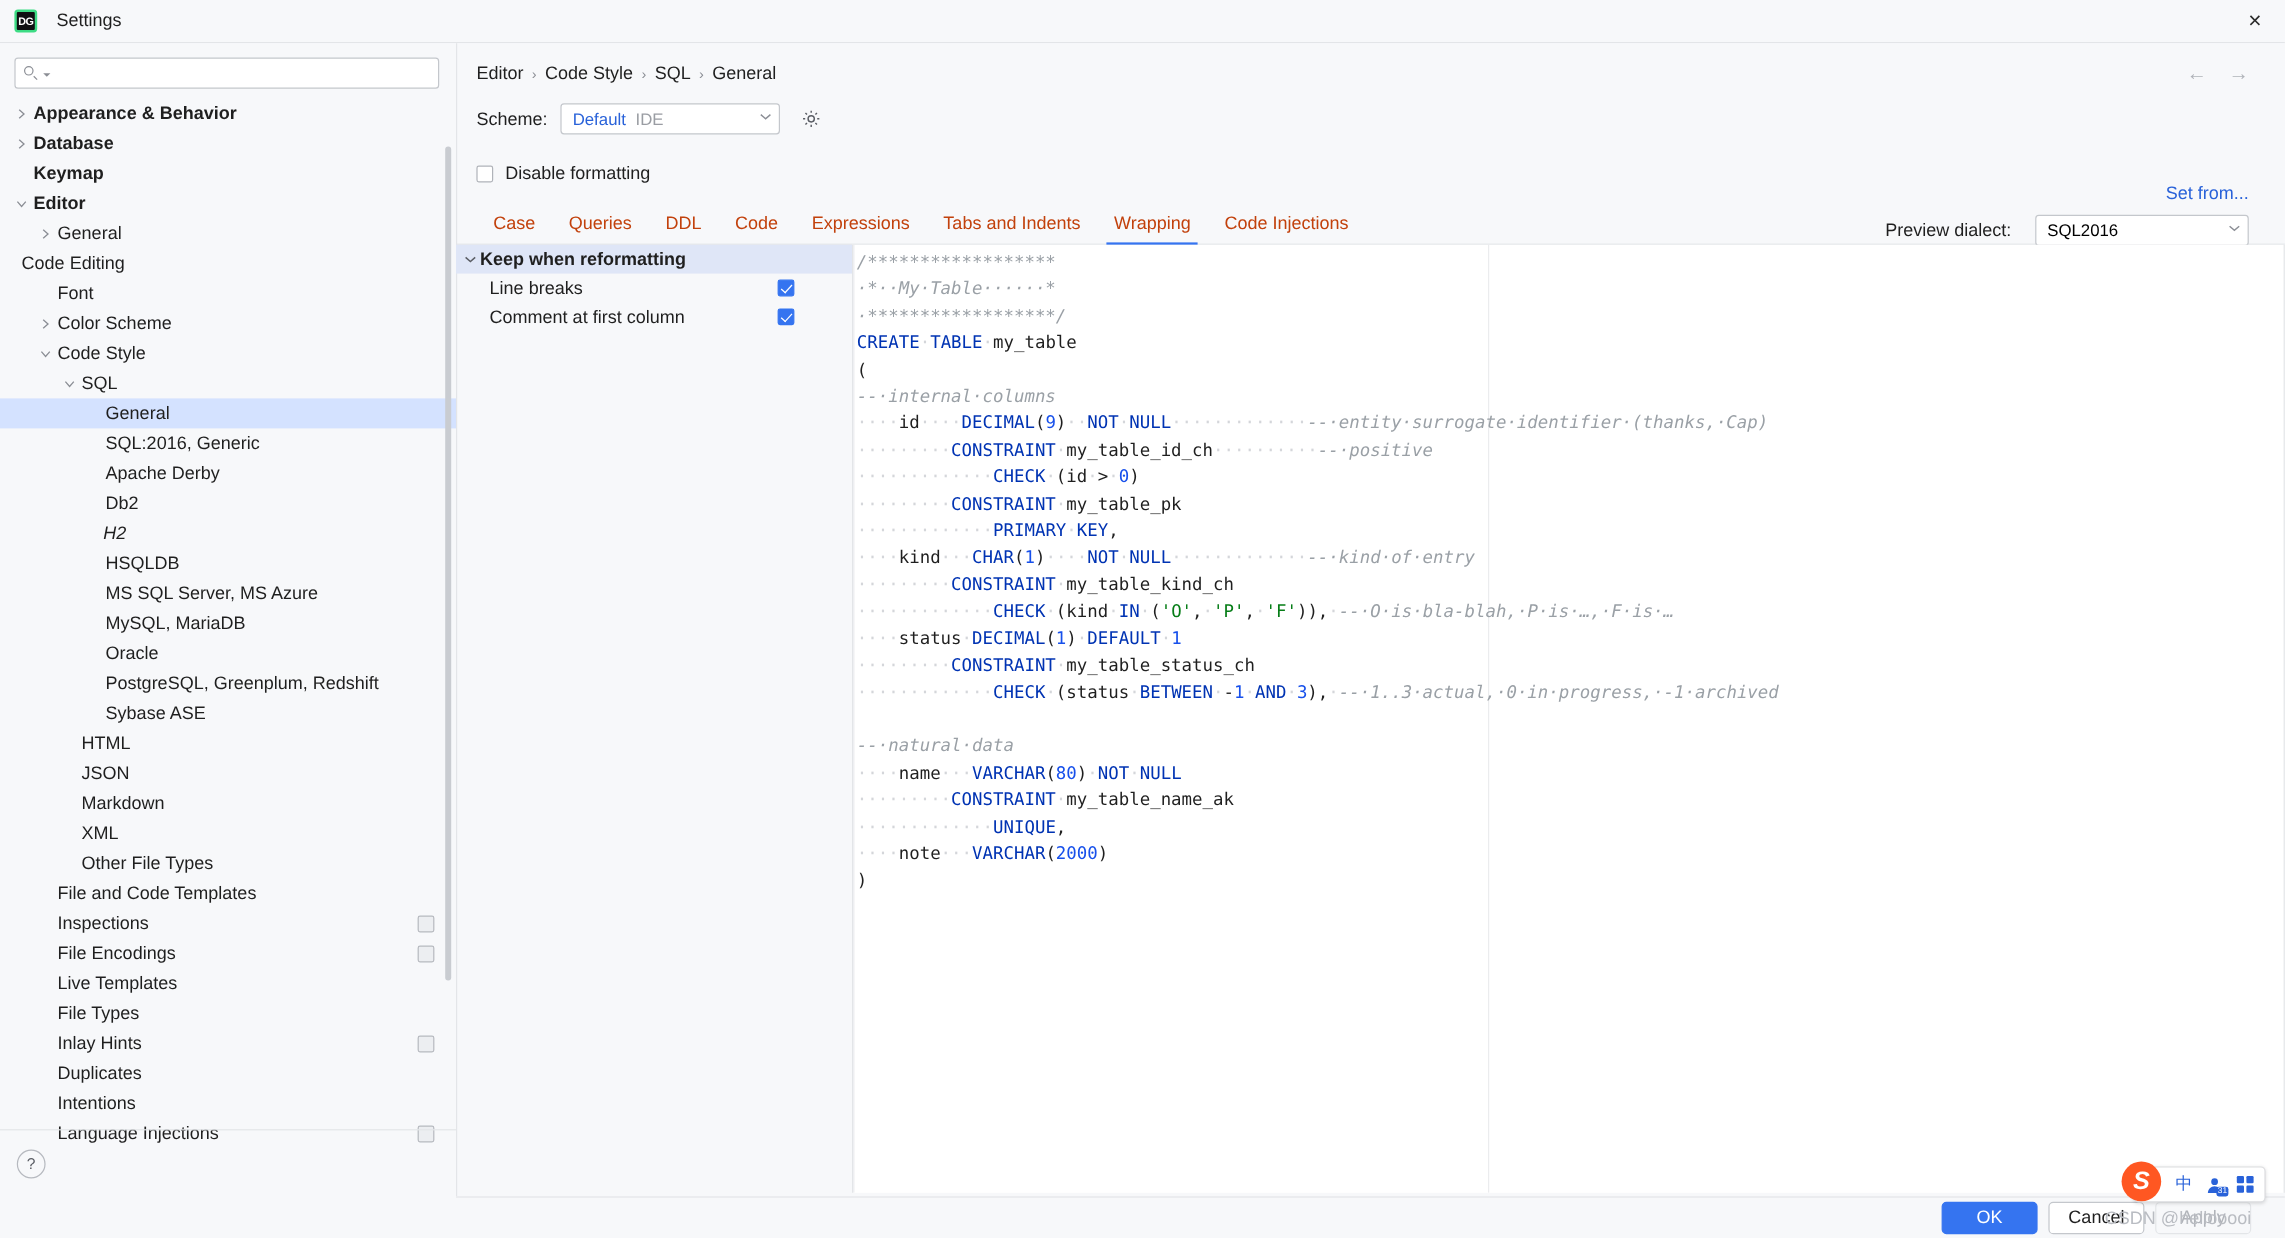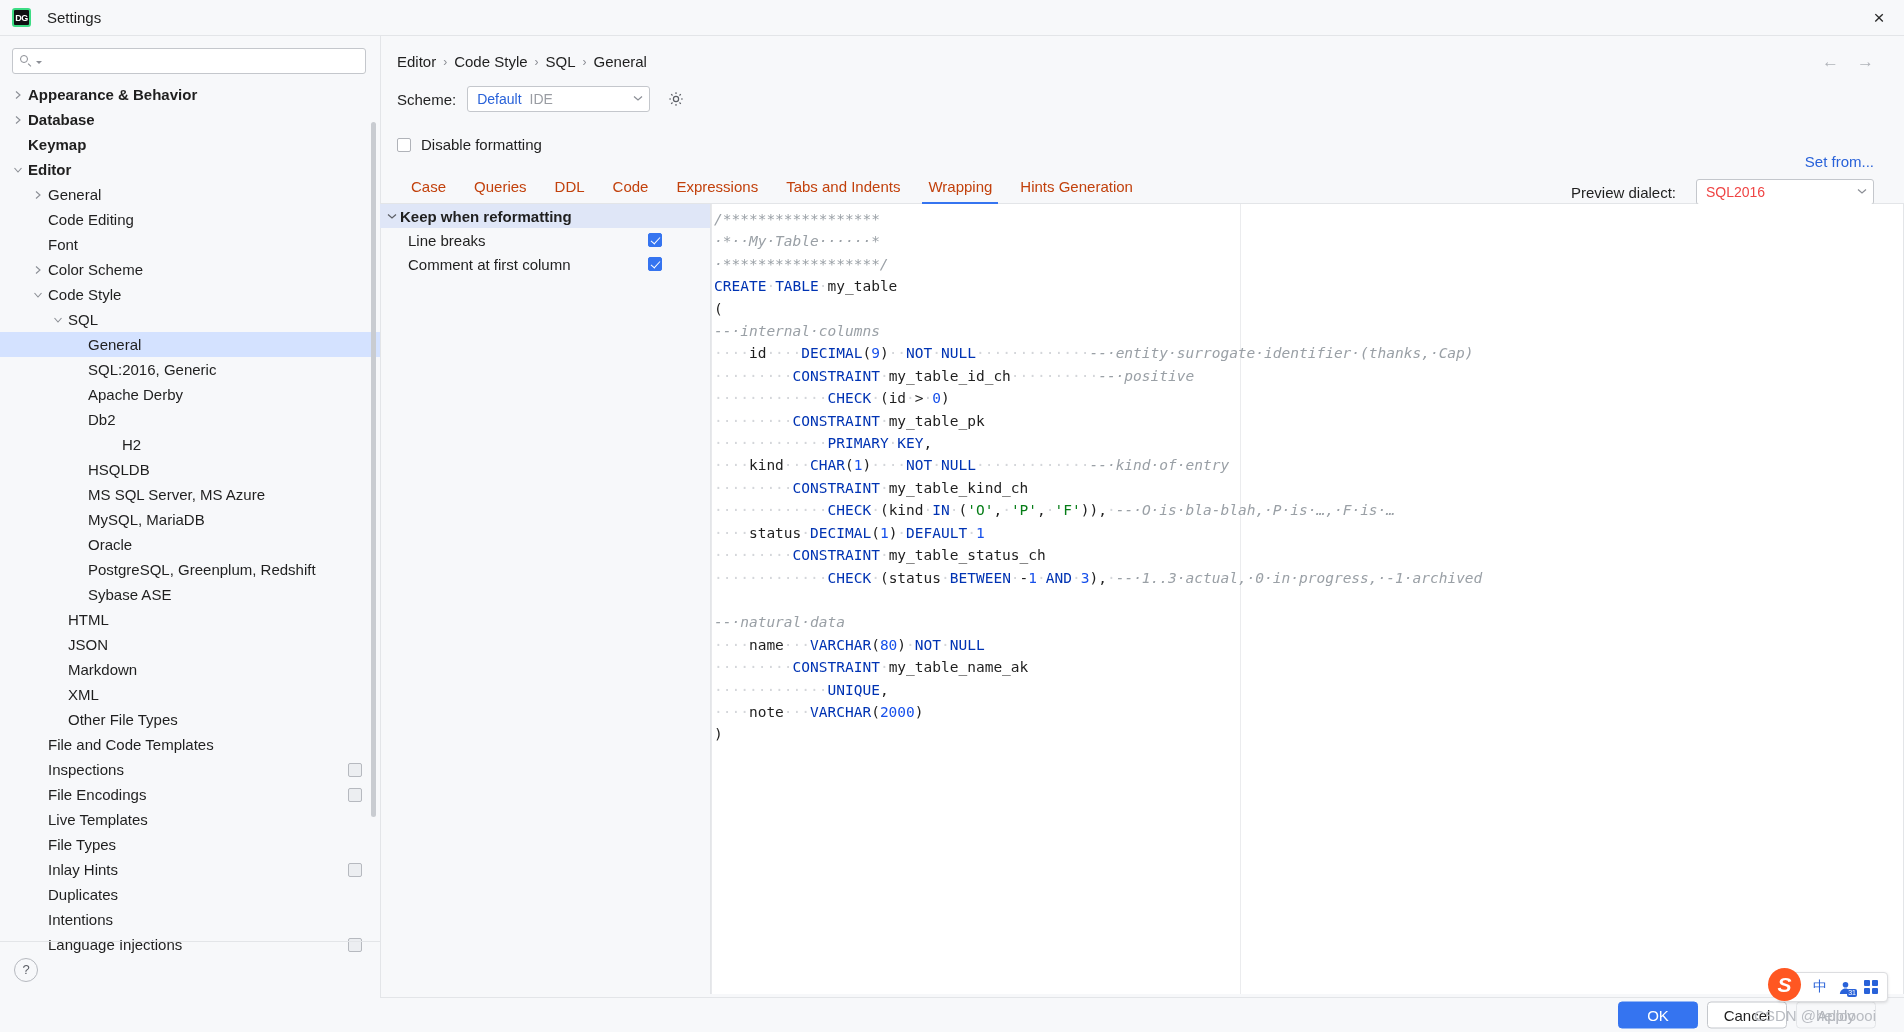--- a/index.html
+++ b/index.html
@@ -311,21 +311,21 @@
 
   .dialect-row {
     position: absolute;
     right: 30px;
     top: 143px;
     display: flex;
     align-items: center;
   }
   .dialect-label { font-size: 15px; margin-right: 20px; }
   .combo.dialect { width: 178px; }
-  .combo.dialect .val { color: #ef4444; }
+  .combo.dialect .val { color: #000000; }
 
   
   .tabs {
     display: flex;
     align-items: flex-end;
     margin-top: 18px;
     padding-left: 17px;
     height: 33px;
     border-bottom: 1px solid #e3e5e8;
     box-sizing: border-box;
@@ -583,21 +583,21 @@
           <span class="tree-label" style="font-weight: bold;">Editor</span>
         </div>
         <div class="tree-row" style="padding-left: 30px;">
           <span class="tree-arrow">
             <svg width="8" height="10" viewBox="0 0 8 10">
               <path d="M2 1.5 L6 5 L2 8.5" stroke="#8b8e95" stroke-width="1.1" fill="none"></path>
             </svg>
           </span>
           <span class="tree-label">General</span>
         </div>
-        <div class="tree-row" style="padding-left: 30px;">
+        <div class="tree-row" style="">
           <span class="tree-arrow"></span>
           <span class="tree-label">Code Editing</span>
         </div>
         <div class="tree-row" style="padding-left: 30px;">
           <span class="tree-arrow"></span>
           <span class="tree-label">Font</span>
         </div>
         <div class="tree-row" style="padding-left: 30px;">
           <span class="tree-arrow">
             <svg width="8" height="10" viewBox="0 0 8 10">
@@ -631,21 +631,21 @@
           <span class="tree-label">SQL:2016, Generic</span>
         </div>
         <div class="tree-row" style="padding-left: 70px;">
           <span class="tree-arrow"></span>
           <span class="tree-label">Apache Derby</span>
         </div>
         <div class="tree-row" style="padding-left: 70px;">
           <span class="tree-arrow"></span>
           <span class="tree-label">Db2</span>
         </div>
-        <div class="tree-row" style="padding-left: 104px;">
+        <div class="tree-row" style="padding-left: 68px; font-style: italic;">
           <span class="tree-arrow"></span>
           <span class="tree-label">H2</span>
         </div>
         <div class="tree-row" style="padding-left: 70px;">
           <span class="tree-arrow"></span>
           <span class="tree-label">HSQLDB</span>
         </div>
         <div class="tree-row" style="padding-left: 70px;">
           <span class="tree-arrow"></span>
           <span class="tree-label">MS SQL Server, MS Azure</span>
@@ -794,21 +794,21 @@
     </div>
 
     <div class="tabs" id="tabs">
         <div class="tab">Case</div>
         <div class="tab">Queries</div>
         <div class="tab">DDL</div>
         <div class="tab">Code</div>
         <div class="tab">Expressions</div>
         <div class="tab">Tabs and Indents</div>
         <div class="tab active">Wrapping</div>
-        <div class="tab">Hints Generation</div>
+        <div class="tab">Code Injections</div>
       </div>
 
     <div class="split">
       <div class="options">
         <div class="opt-group">
           <span class="tri">
             <svg width="10" height="7" viewBox="0 0 10 7">
                 <path d="M1 1.5 L5 5 L9 1.5" stroke="#5b5e65" stroke-width="1.2" fill="none"></path>
               </svg>
           </span>

